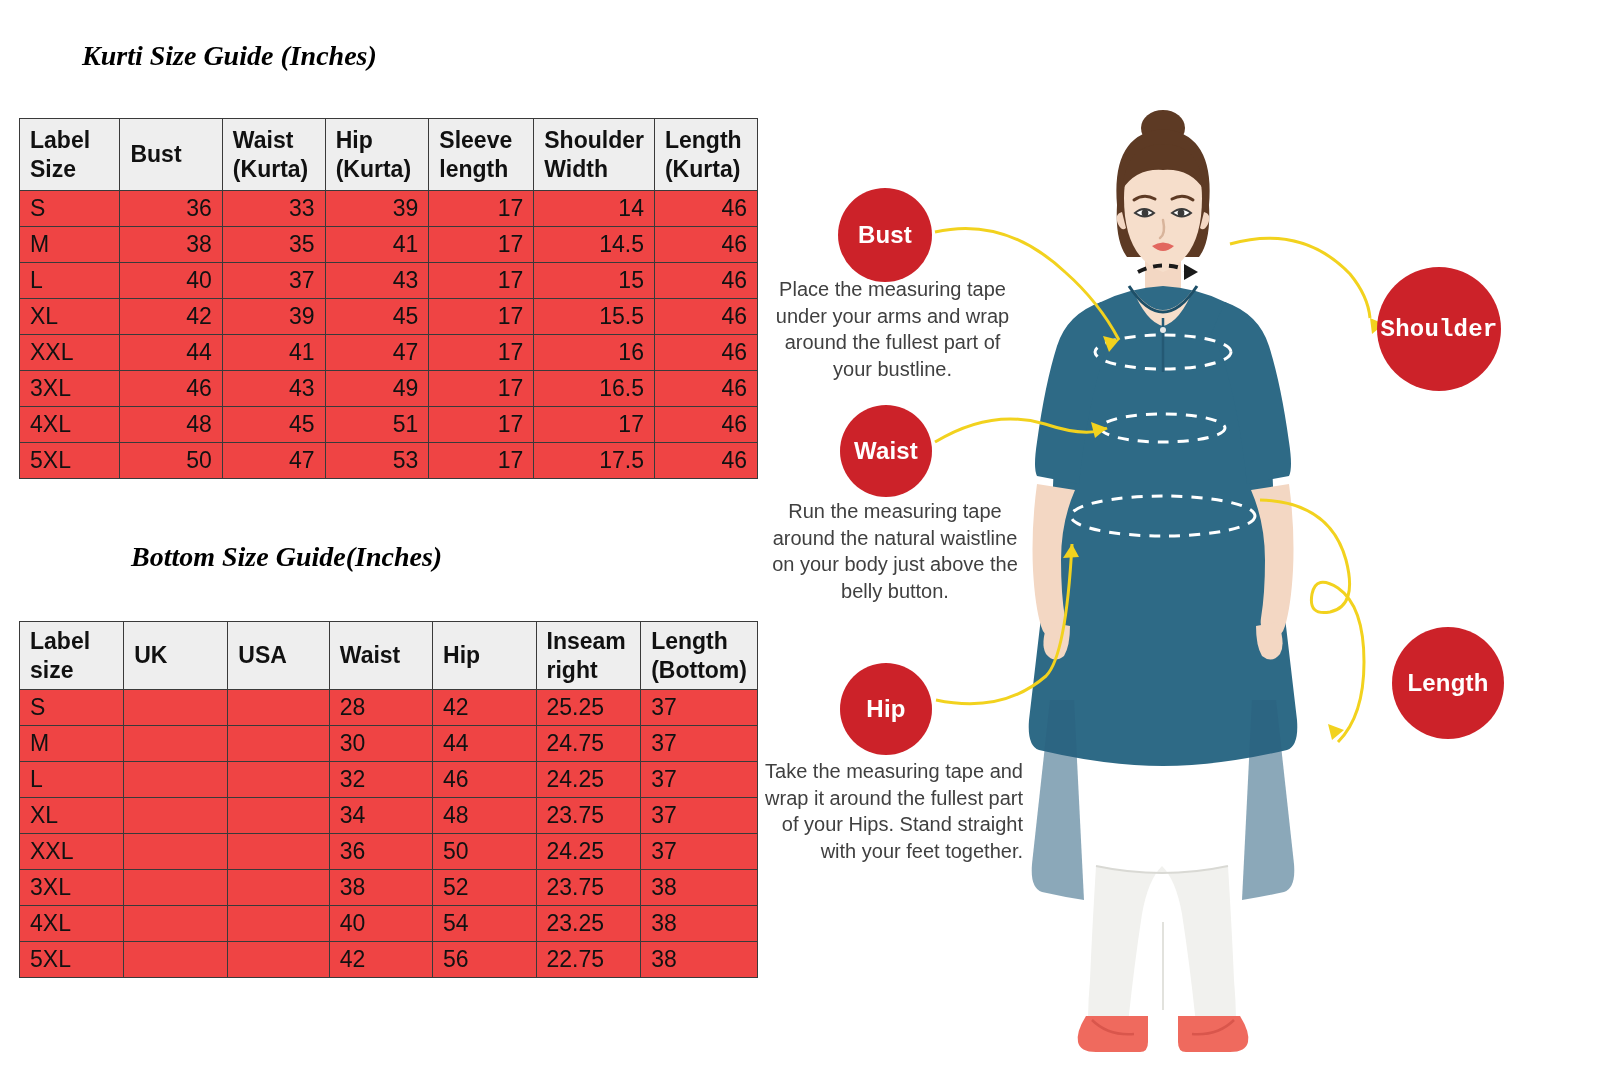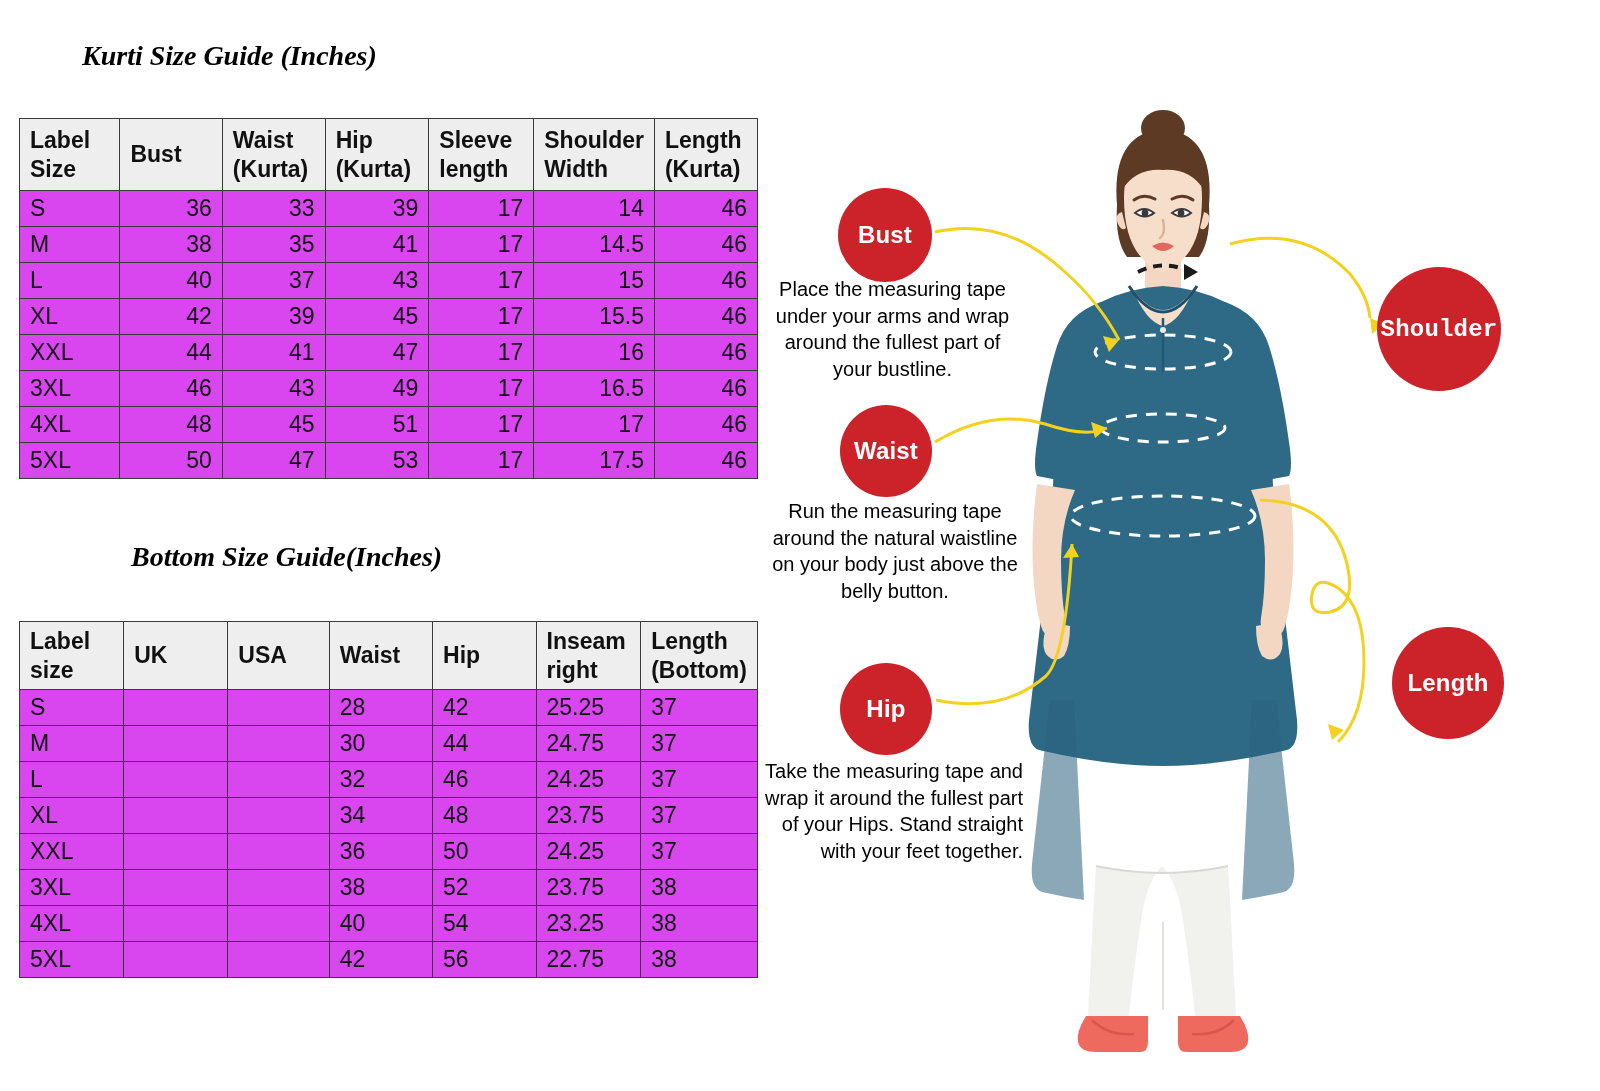--- a/index.html
+++ b/index.html
@@ -26,21 +26,21 @@
     color: #000;
     white-space: nowrap;
   }
   #kurti-title { left: 82px; top: 40px; }
   #bottom-title { left: 131px; top: 541px; }
 
   
   table.size-table {
     position: absolute;
     border-collapse: collapse;
-    background: #d946ef;
+    background: #ef4444;
   }
   table.size-table th,
   table.size-table td {
     border: 1.5px solid #3a3a3a;
     font-size: 23px;
     font-family: "Liberation Sans", sans-serif;
     color: #111;
     padding: 4px 10px;
     height: 30px;
     box-sizing: border-box;
@@ -103,21 +103,21 @@
   #badge-bust     { left: 78px;  top: 188px; width: 94px; height: 94px; }
   #badge-waist    { left: 80px;  top: 405px; width: 92px; height: 92px; }
   #badge-hip      { left: 80px;  top: 663px; width: 92px; height: 92px; }
   #badge-shoulder { left: 617px; top: 267px; width: 124px; height: 124px; font-family: Liberation Mono, monospace; }
   #badge-length   { left: 632px; top: 627px; width: 112px; height: 112px; }
 
   .caption {
     position: absolute;
     font-size: 20px;
     line-height: 1.33;
-    color: #000000;
+    color: #404040;
     text-align: center;
     font-family: "Liberation Sans", sans-serif;
   }
   #cap-bust     { left: 5px;   top: 276px; width: 255px; }
   #cap-waist    { left: 5px;   top: 498px; width: 260px; }
   #cap-hip      { left: 5px;   top: 758px; width: 258px; text-align: right; }
   #cap-shoulder { left: 548px; top: 386px; width: 260px; }
   #cap-length   { left: 578px; top: 735px; width: 212px; }
 
   svg.figure-svg {

